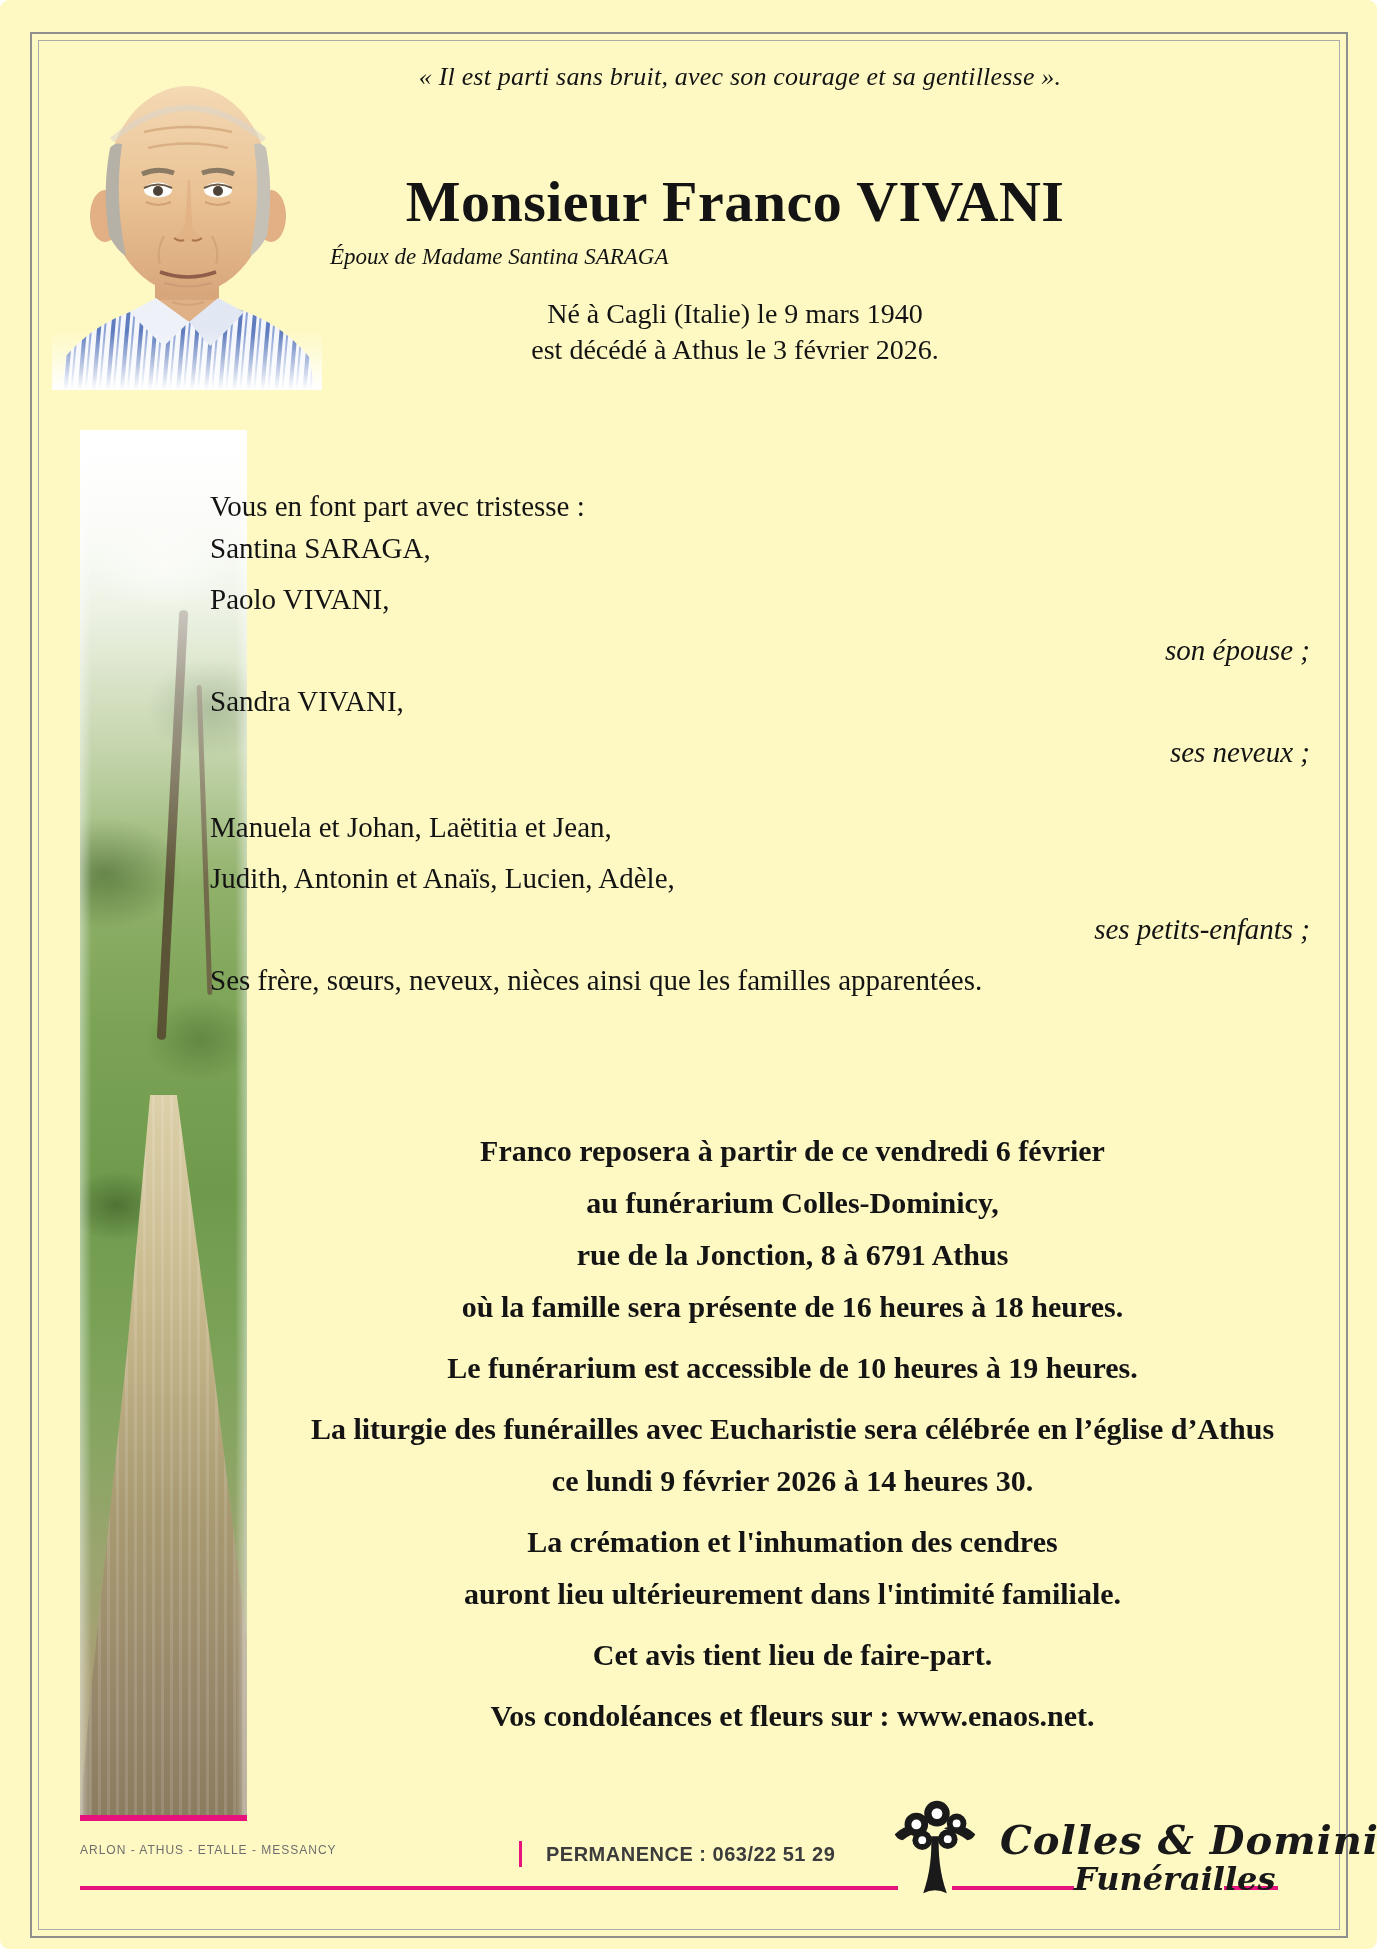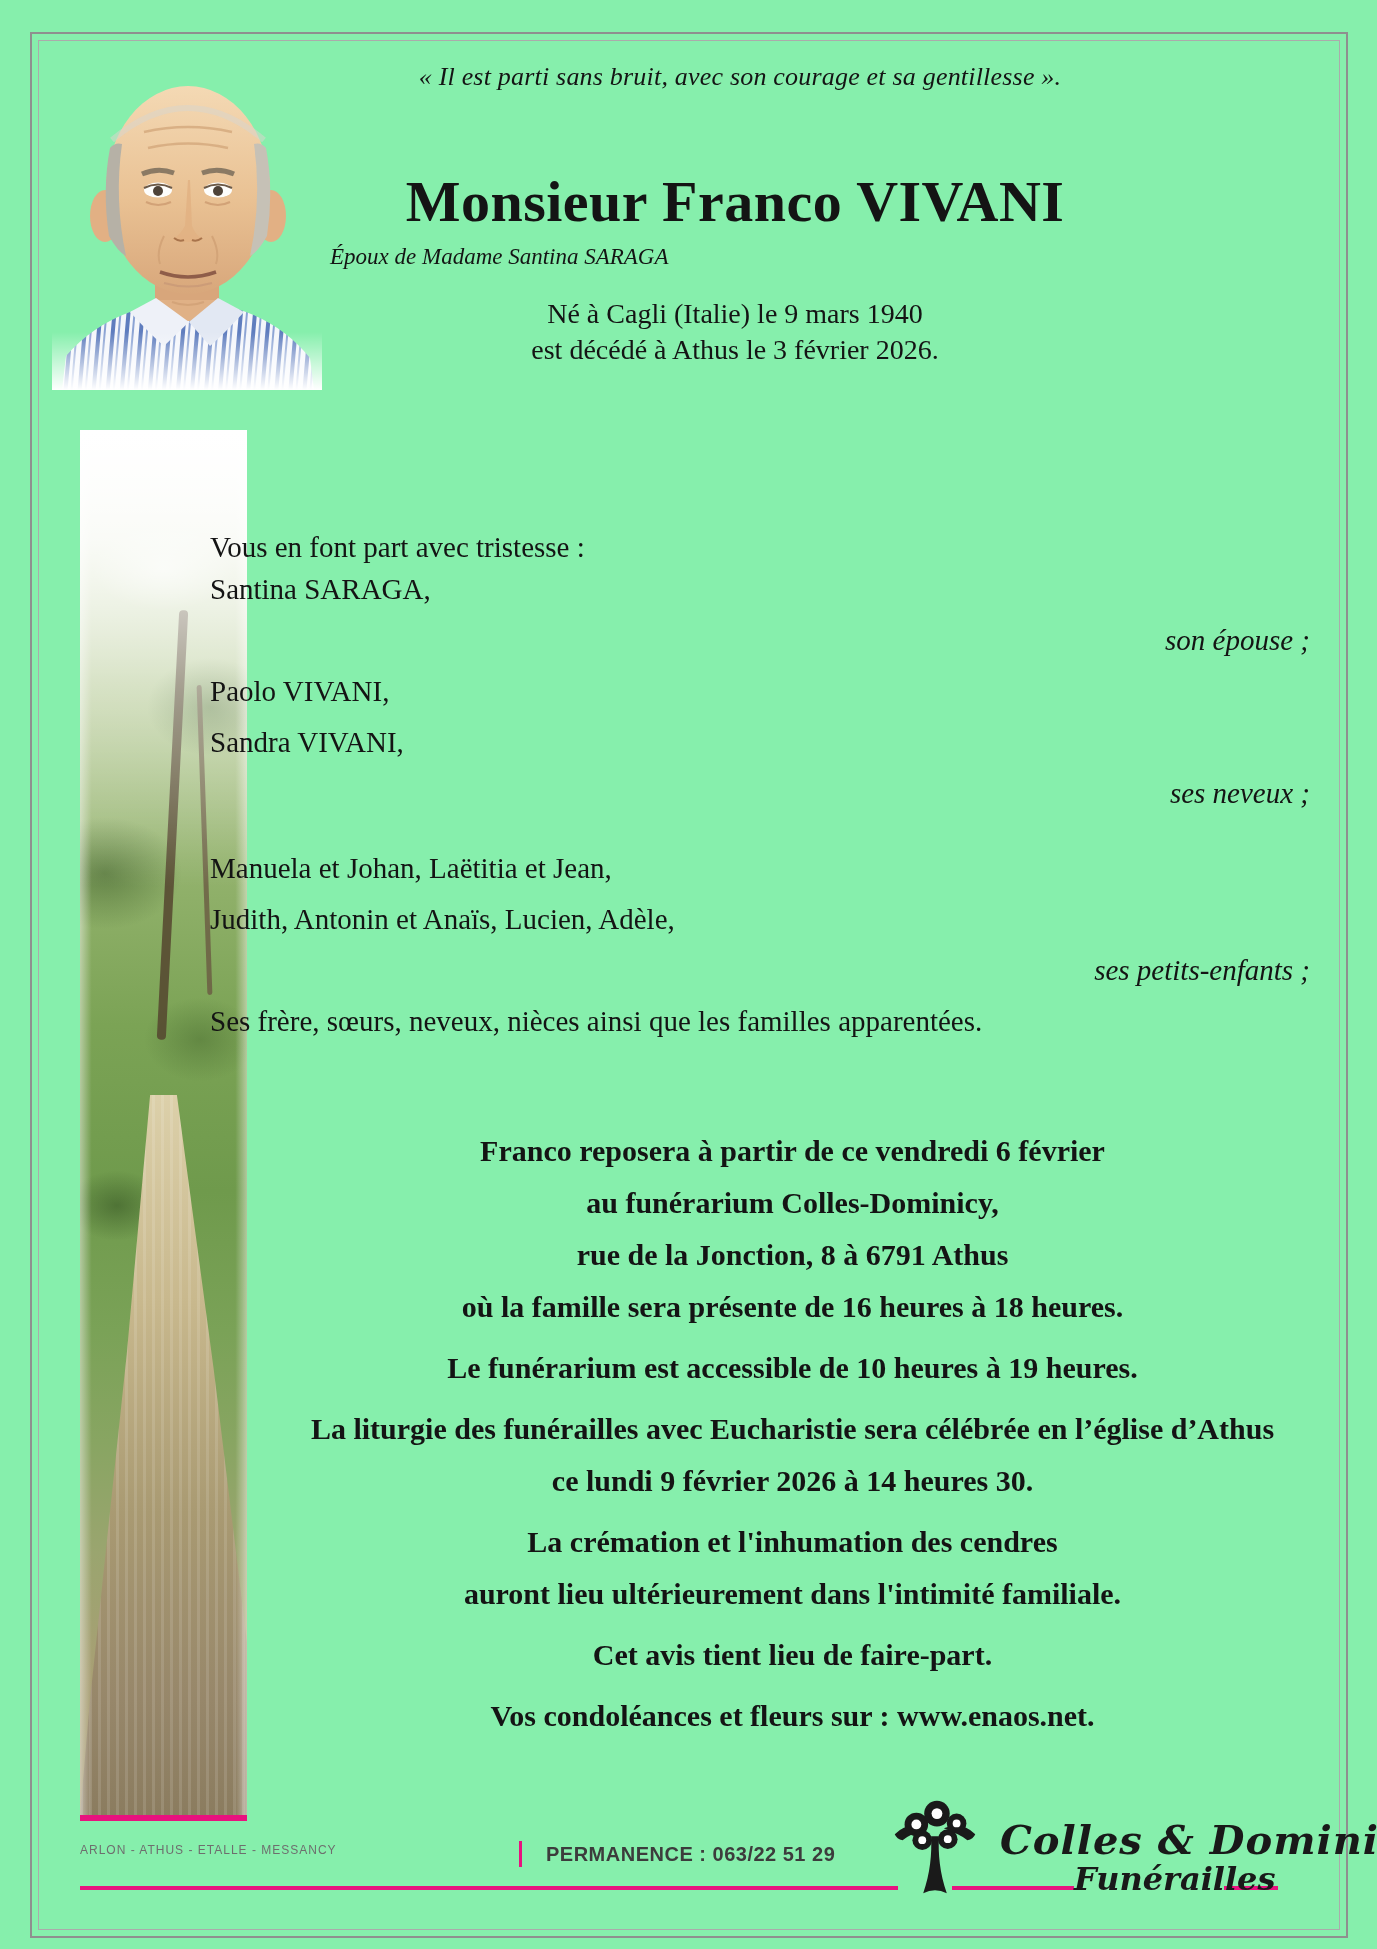--- a/index.html
+++ b/index.html
@@ -1,17 +1,17 @@
 <!DOCTYPE html>
 <html style="--accent: #e8127f;"><head>
 <meta charset="utf-8">
 <style>
   html,body{margin:0;padding:0;background:#fff;}
-  .page{position:relative;width:1377px;height:1949px;background:#86efac;overflow:hidden;
-        font-family:"Liberation Serif","DejaVu Serif",serif;color:#141414;}
+  .page{position:relative;width:1377px;height:1949px;background:#fef9c3;overflow:hidden;
+        font-family:"Liberation Serif","DejaVu Serif",serif;color:#141414;border-radius:9px;}
   
   .frame-outer{position:absolute;left:30px;top:32px;right:29px;bottom:11px;border:2px solid #8f8f8f;}
   .frame-inner{position:absolute;left:38px;top:40px;right:37px;bottom:19px;border:1px solid #ababab;}
 
   
   .portrait{position:absolute;left:52px;top:40px;width:270px;height:350px;}
 
   
   .strip{position:absolute;left:80px;top:430px;width:167px;height:1385px;
     background:
@@ -39,21 +39,21 @@
   
   .quote{position:absolute;left:330px;width:820px;top:62px;text-align:center;
          font-style:italic;font-size:26px;letter-spacing:.2px;}
   .title{position:absolute;left:330px;width:810px;top:168px;text-align:center;
          font-weight:bold;font-size:58px;letter-spacing:.5px;}
   .subtitle{position:absolute;left:330px;width:810px;top:244px;text-align:left;font-size:23px;font-style:italic;}
   .vitals{position:absolute;left:330px;width:810px;top:296px;text-align:center;
           font-size:28px;line-height:36px;}
 
   
-  .family{position:absolute;left:210px;width:1100px;top:531px;font-size:29px;}
+  .family{position:absolute;left:210px;width:1100px;top:490px;font-size:29px;}
   .fam-intro{height:42px;}
   .fam-row{height:51px;}
   .fam-label{text-align:right;font-style:italic;}
   .fam-row.gap{margin-top:24px;}
 
   
   .announcements{position:absolute;left:260px;width:1065px;top:1125px;text-align:center;
                  font-weight:bold;font-size:30px;line-height:52px;}
   .ann-p{margin:0 0 9px 0;}
   .ann-line{display:block;}
@@ -147,22 +147,22 @@
   <div class="subtitle">Époux de Madame Santina SARAGA</div>
   <div class="vitals">
     <div>Né à Cagli (Italie) le 9 mars 1940</div>
     <div>est décédé à Athus le 3 février 2026.</div>
   </div>
 
   <div class="family">
     <div class="fam-intro">Vous en font part avec tristesse :</div>
     <div>
         <div class="fam-row fam-names">Santina SARAGA,</div>
+        <div class="fam-row fam-names">Paolo VIVANI,</div>
         <div class="fam-row fam-label">son épouse ;</div>
-        <div class="fam-row fam-names">Paolo VIVANI,</div>
         <div class="fam-row fam-names">Sandra VIVANI,</div>
         <div class="fam-row fam-label">ses neveux ;</div>
         <div class="fam-row fam-names gap">Manuela et Johan, Laëtitia et Jean,</div>
         <div class="fam-row fam-names">Judith, Antonin et Anaïs, Lucien, Adèle,</div>
         <div class="fam-row fam-label">ses petits-enfants ;</div>
         <div class="fam-row fam-names">Ses frère, sœurs, neveux, nièces ainsi que les familles apparentées.</div>
       </div>
   </div>
 
   <div class="announcements">

